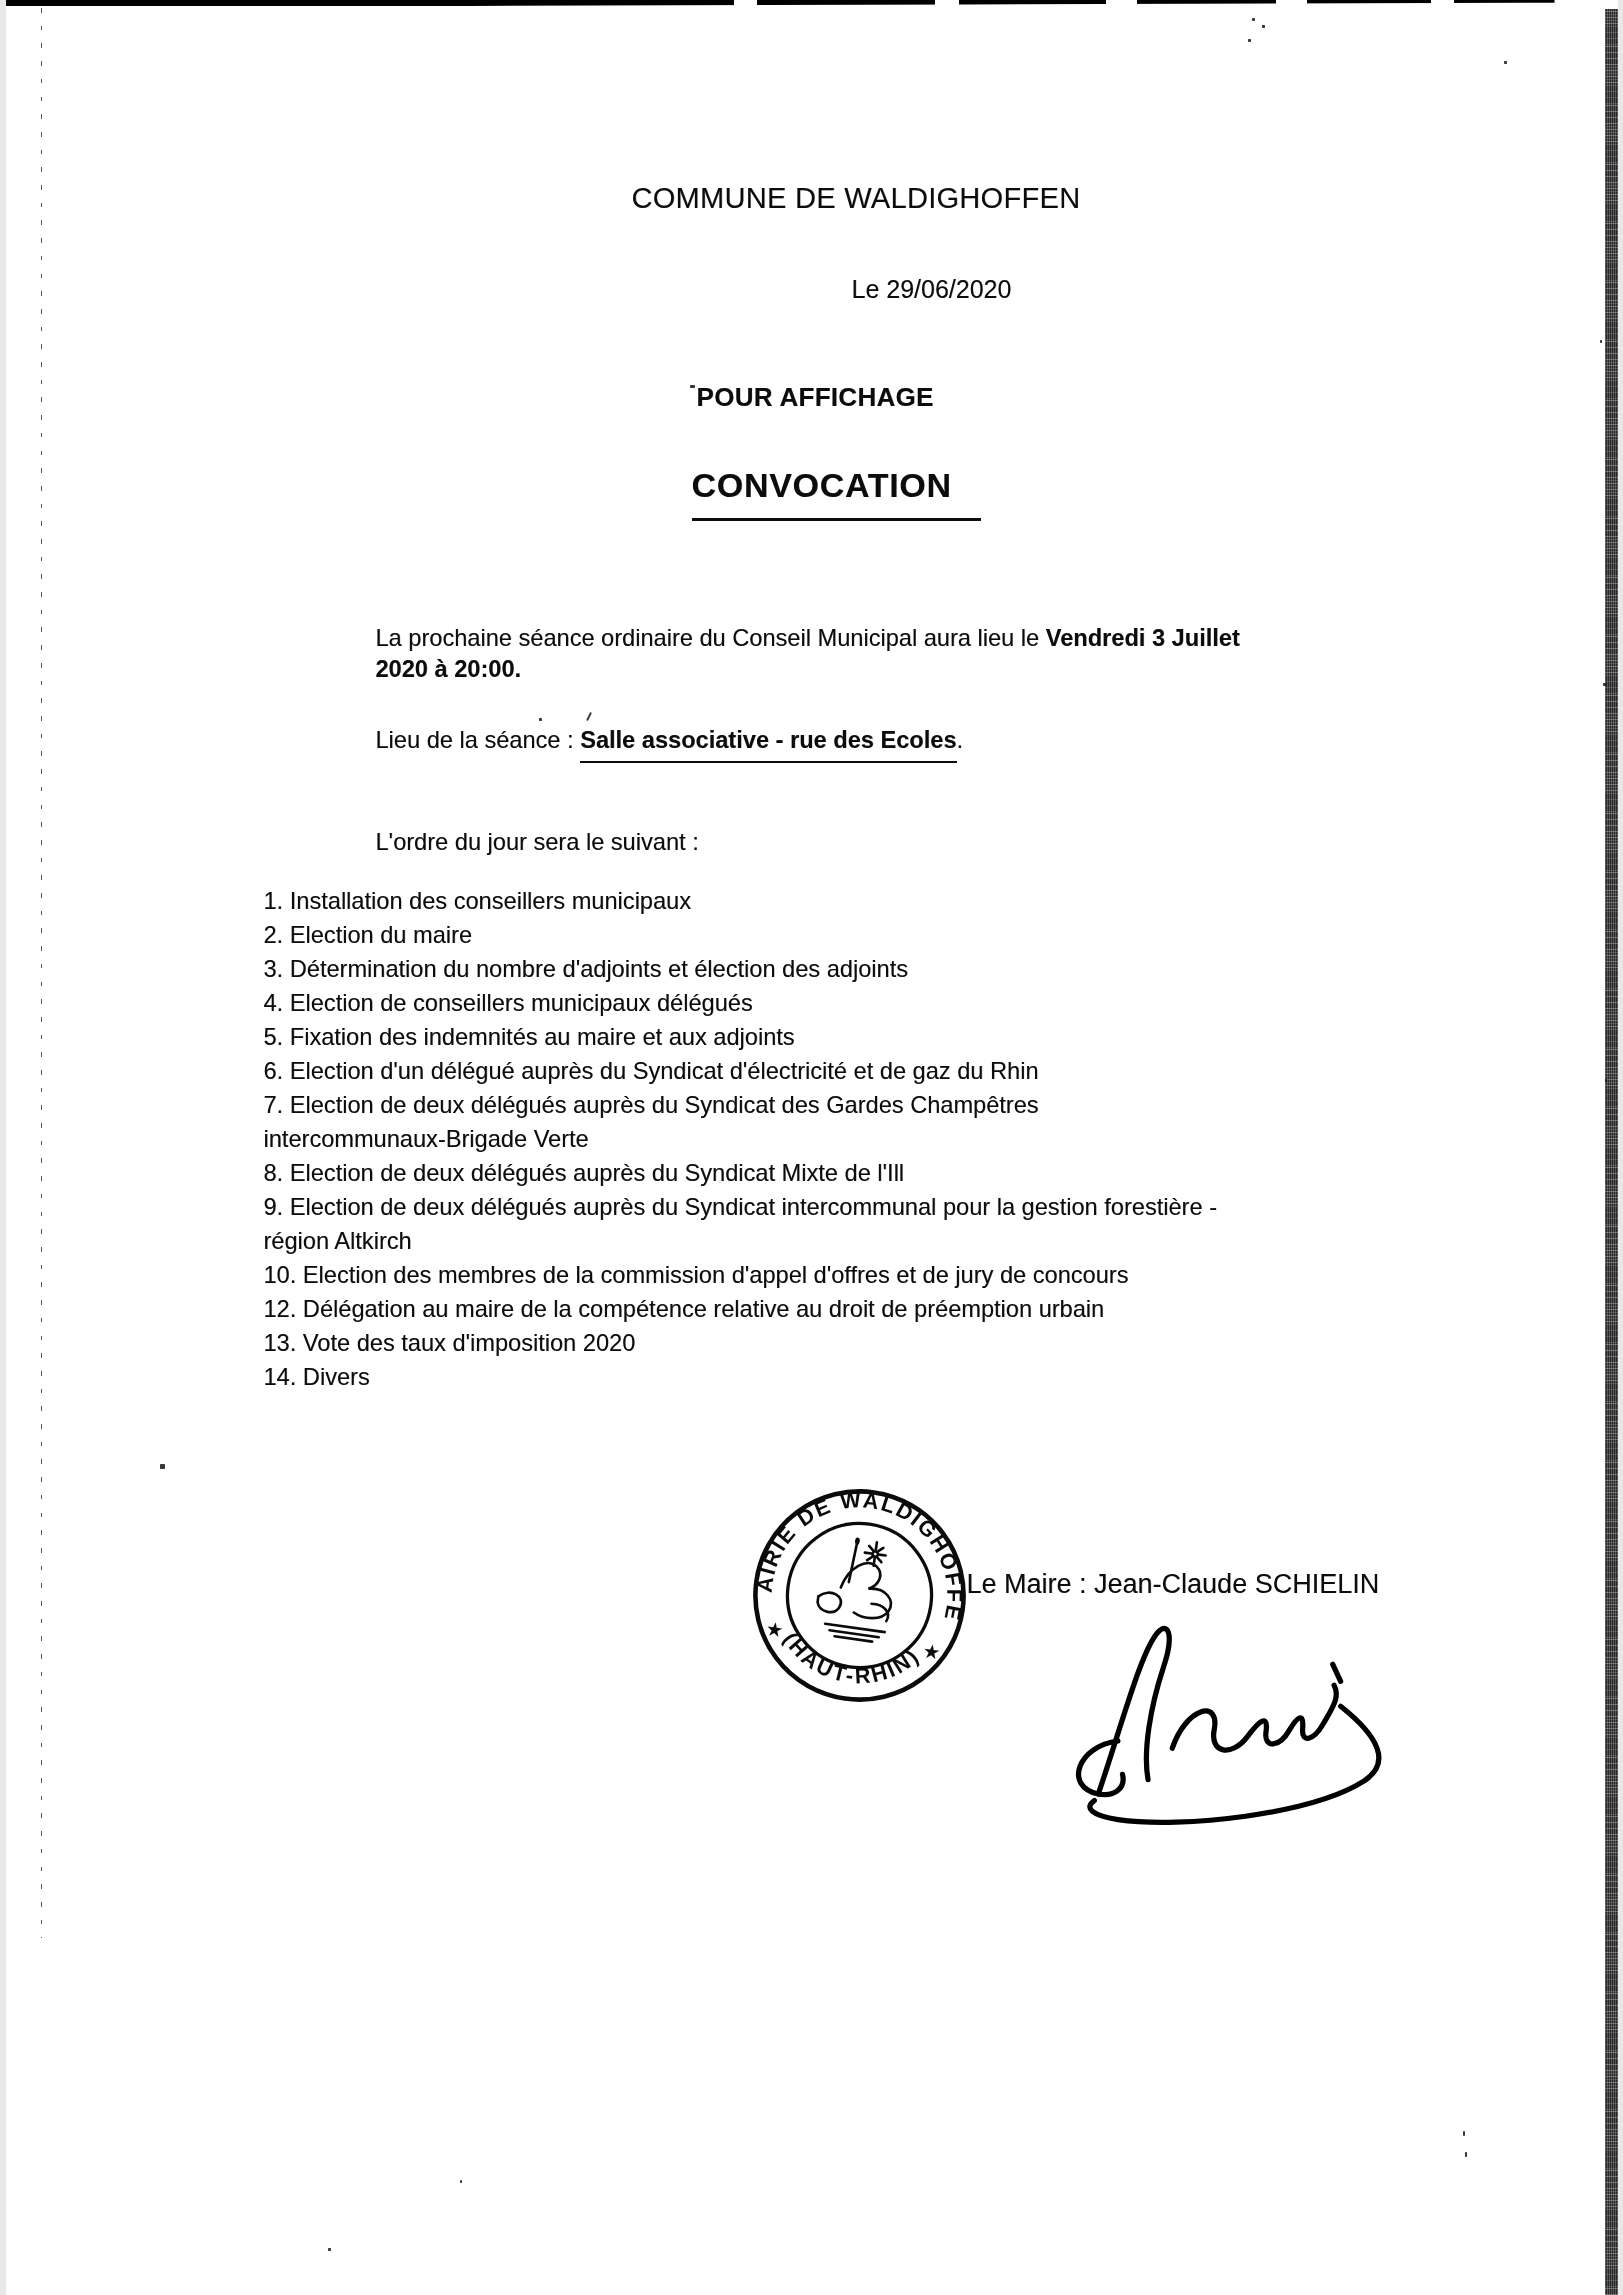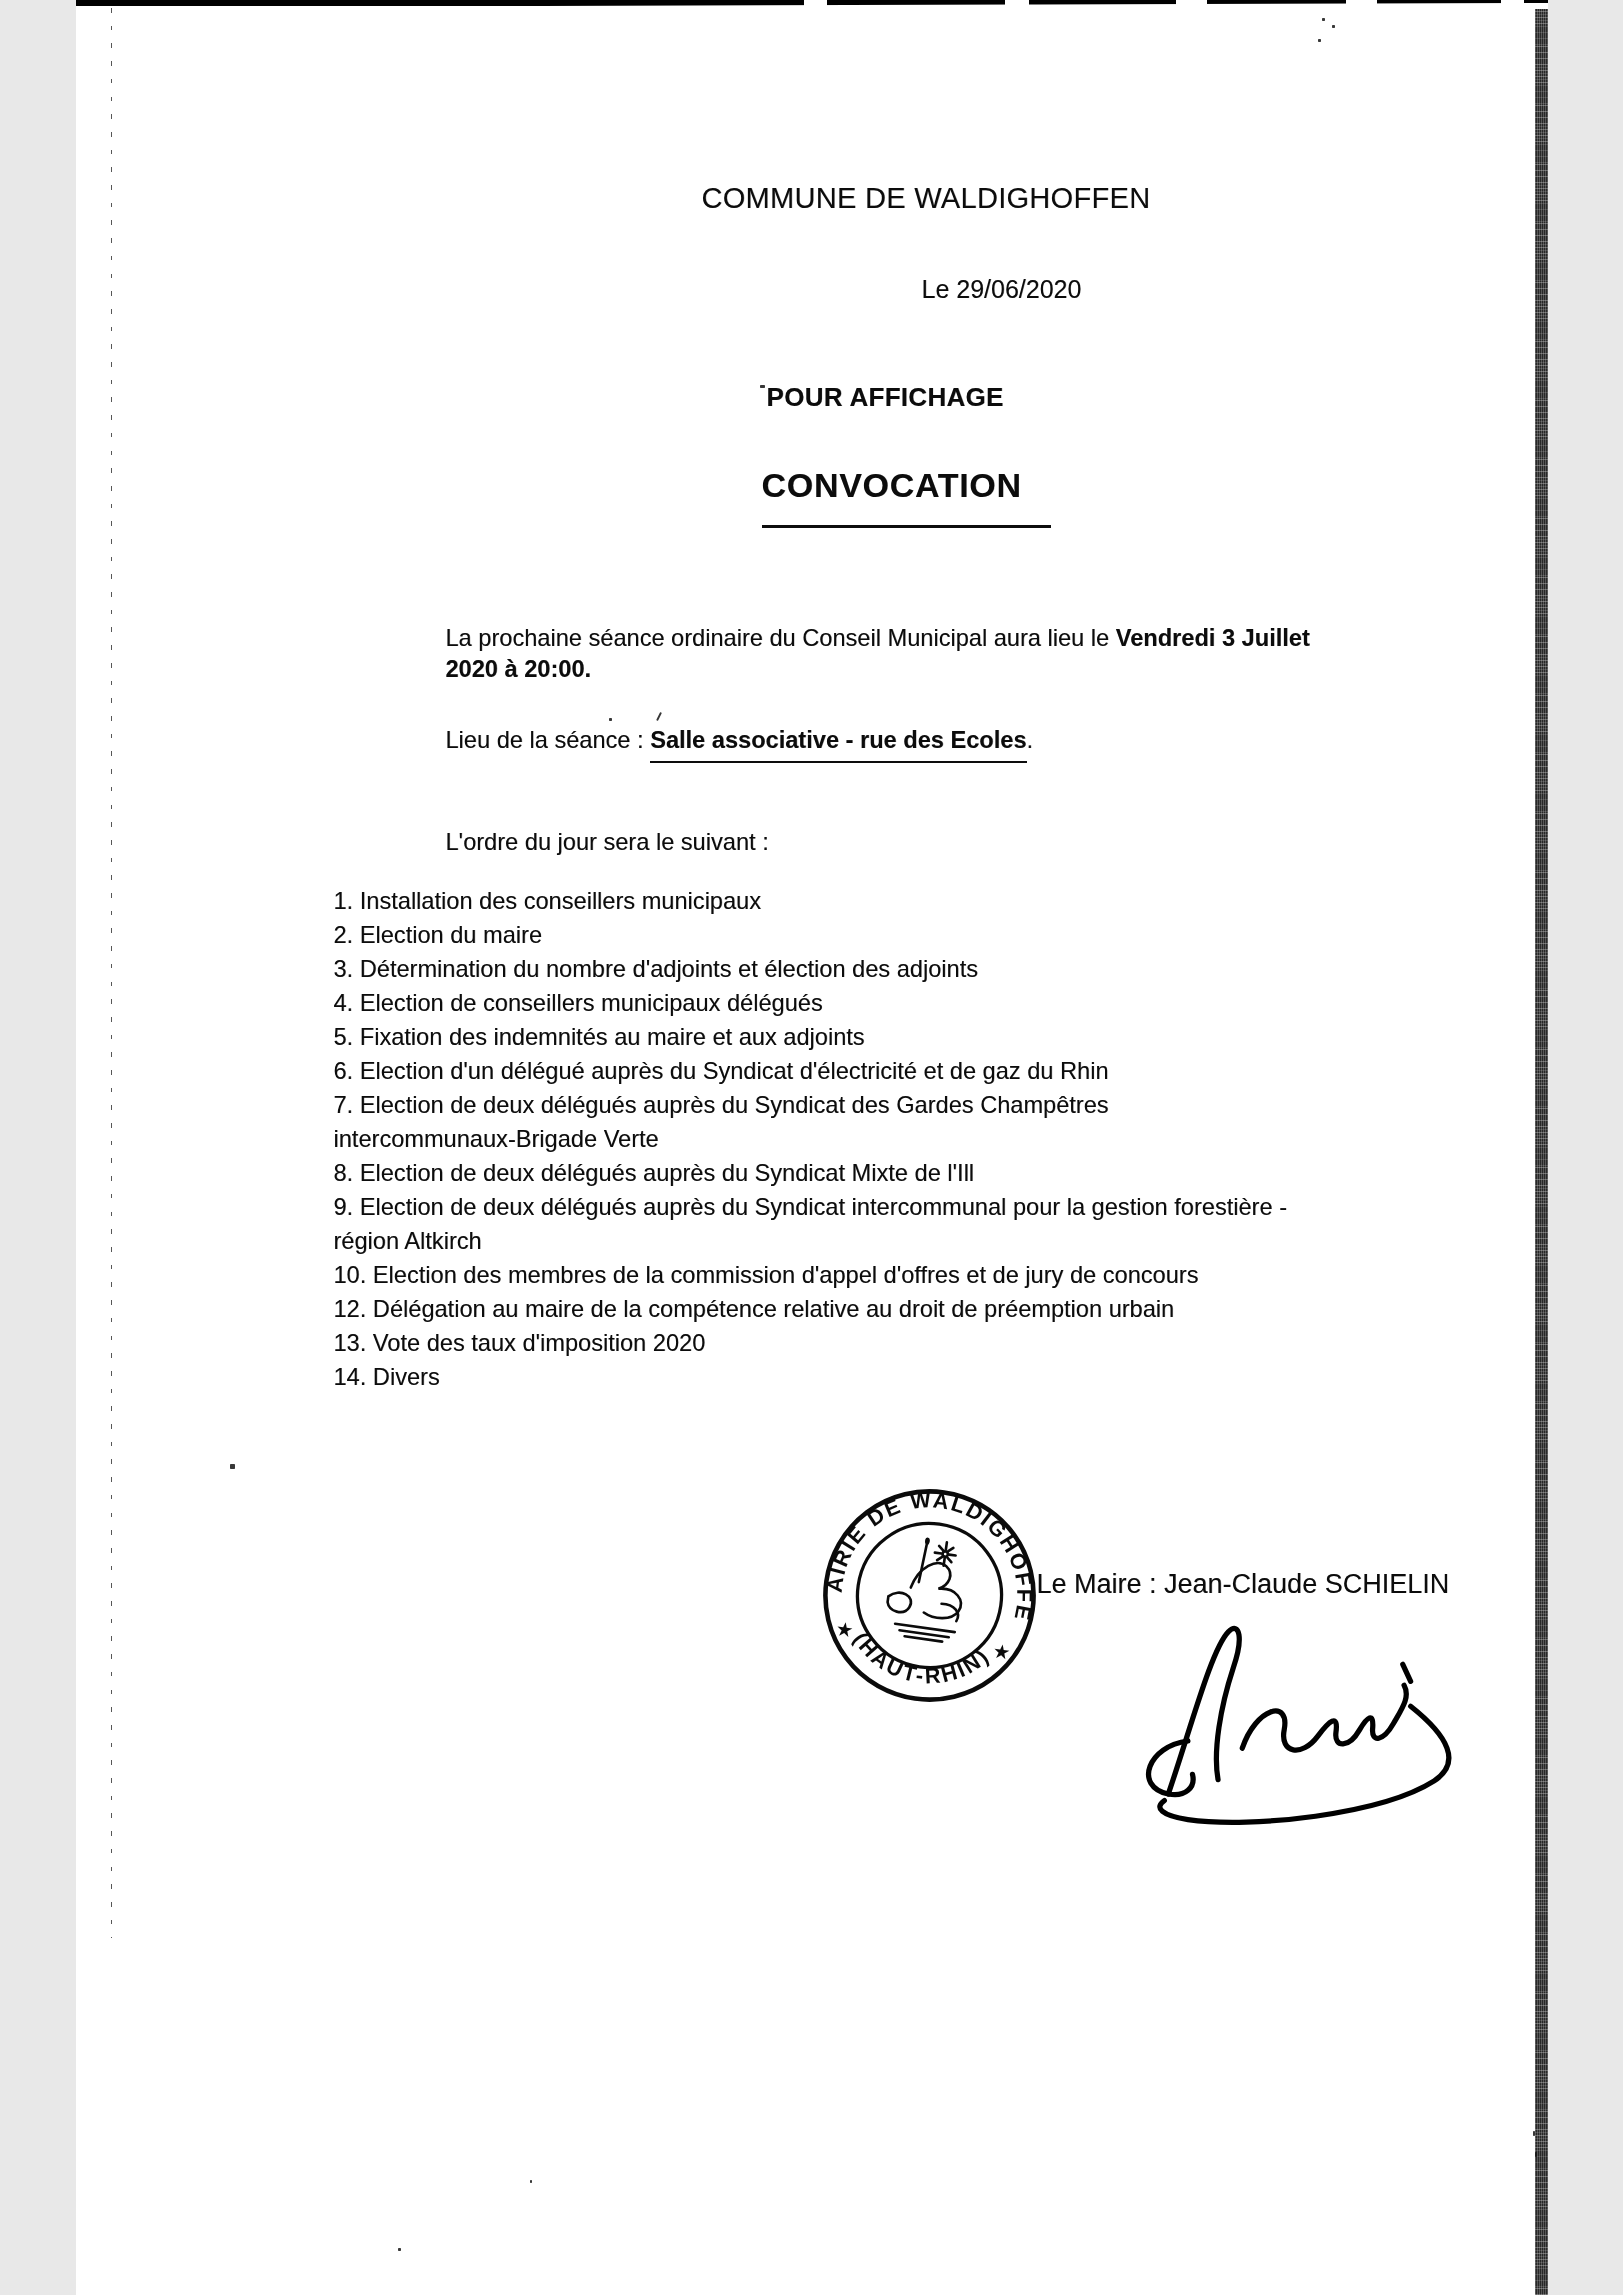--- a/index.html
+++ b/index.html
@@ -1,18 +1,18 @@
 <!DOCTYPE html>
 <html style="font-size:10.5px"><head>
 <meta charset="utf-8">
 <style>
   html,body { margin:0; padding:0; background:#e8e8e8; }
   .page {
     position:relative;
-    width:1472px; height:2295px;
+    width:1612px; height:2295px;
     margin:0 auto;
     background:#ffffff;
     overflow:hidden;
     font-family:"Liberation Sans","DejaVu Sans",sans-serif;
     color:#0c0c0c;
   }
   .ink { text-shadow:0.4px 0.4px 0 rgba(0,0,0,.35); }
   .abs { position:absolute; }
 
   
@@ -38,21 +38,21 @@
     background:repeating-linear-gradient(180deg,#2c2c2c 0 4.6px,transparent 4.6px 17.7px);
     opacity:.8;
   }
   .speck { position:absolute; background:#151515; border-radius:0.7px; opacity:.85; }
 
   
   .commune   { left:626px;  top:182px; font-size:29px; letter-spacing:0.3px; }
   .date-line { left:846px; top:275px; font-size:25px; }
   .pour      { left:691px; top:382px; font-size:26px; font-weight:bold; letter-spacing:0.3px; }
   .convoc    { left:686px; top:466px; font-size:34px; font-weight:bold; letter-spacing:0.7px;
-               border-bottom:3.3px solid #0d0d0d; padding:0 29px 20px 0; }
+               border-bottom:3.3px solid #0d0d0d; padding:0 29px 13px 0; }
 
   
   .intro { left:370px; top:623px;  font-size:23.6px; line-height:31px; width:1021px; }
   .lieu  { left:370px; top:727px; font-size:23.6px; }
   .lieu .place { font-weight:bold; border-bottom:2px solid #0d0d0d; padding-bottom:8px; }
   .ordre { left:370px; top:829px; font-size:23.6px; }
   .agenda { left:258px; top:884px; font-size:23.6px; line-height:34px; width:1191px; }
 
   
   .maire-line { left:961px; top:1569px; font-size:27px; z-index:3; }

